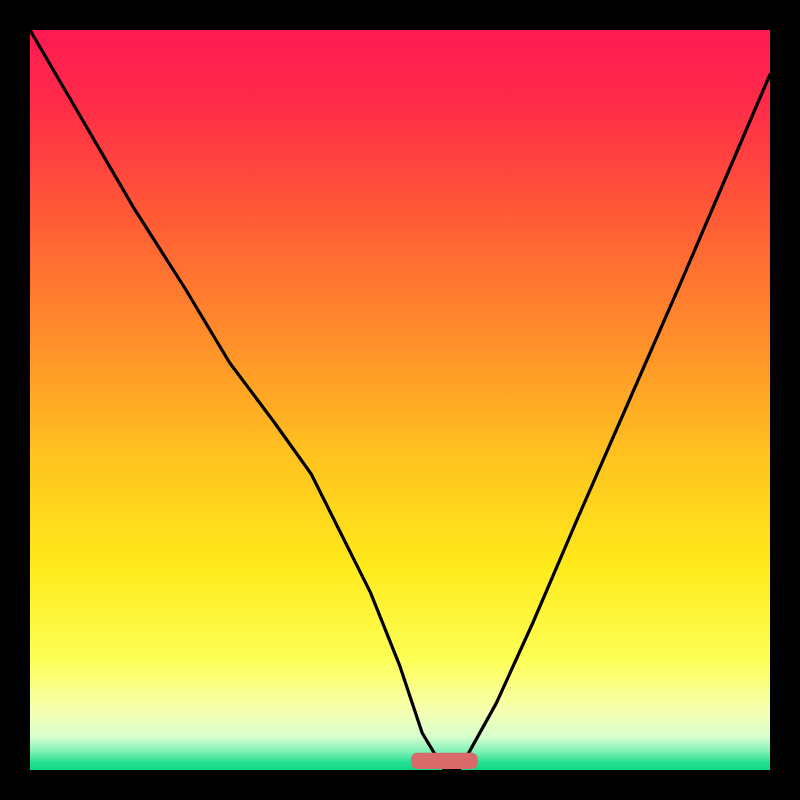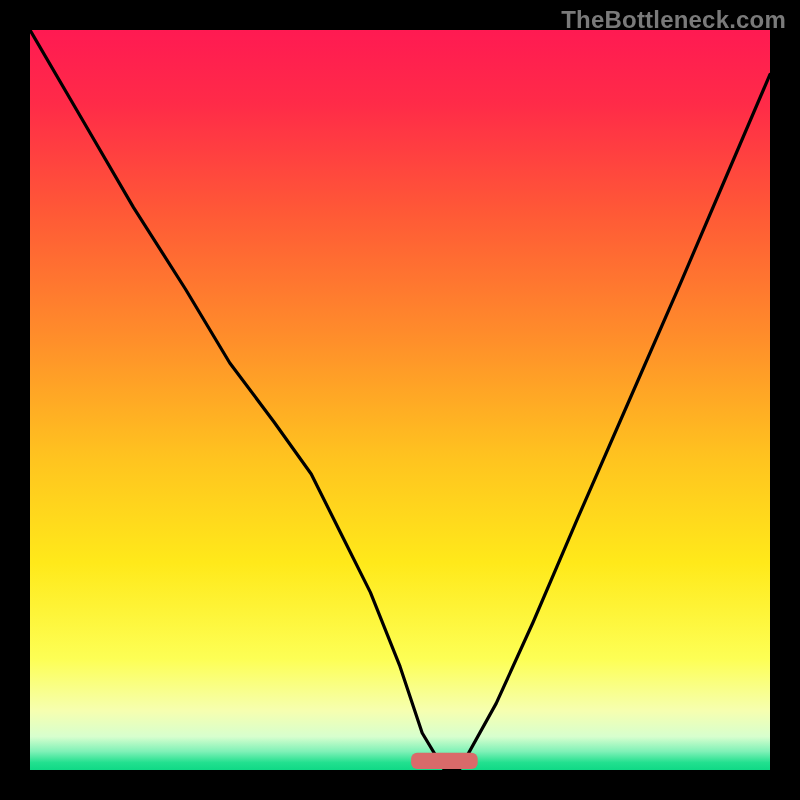--- a/index.html
+++ b/index.html
@@ -46,21 +46,20 @@
     stroke-linecap: round;
   }
   .marker {
     fill: #d96a6a;
   }
 </style>
 </head>
 <body>
 
 <div class="outer">
-  <div class="watermark">TheBottleneck.com</div>
   <div class="plot">
     <svg width="740" height="740" viewBox="0 0 740 740" preserveAspectRatio="none">
       <defs>
         <linearGradient id="bg-grad" x1="0" y1="0" x2="0" y2="1">
             <stop offset="0%" stop-color="#ff1a52"></stop>
             <stop offset="10%" stop-color="#ff2b48"></stop>
             <stop offset="25%" stop-color="#ff5a36"></stop>
             <stop offset="42%" stop-color="#ff8f2a"></stop>
             <stop offset="57.99999999999999%" stop-color="#ffc41f"></stop>
             <stop offset="72%" stop-color="#ffe91a"></stop>

